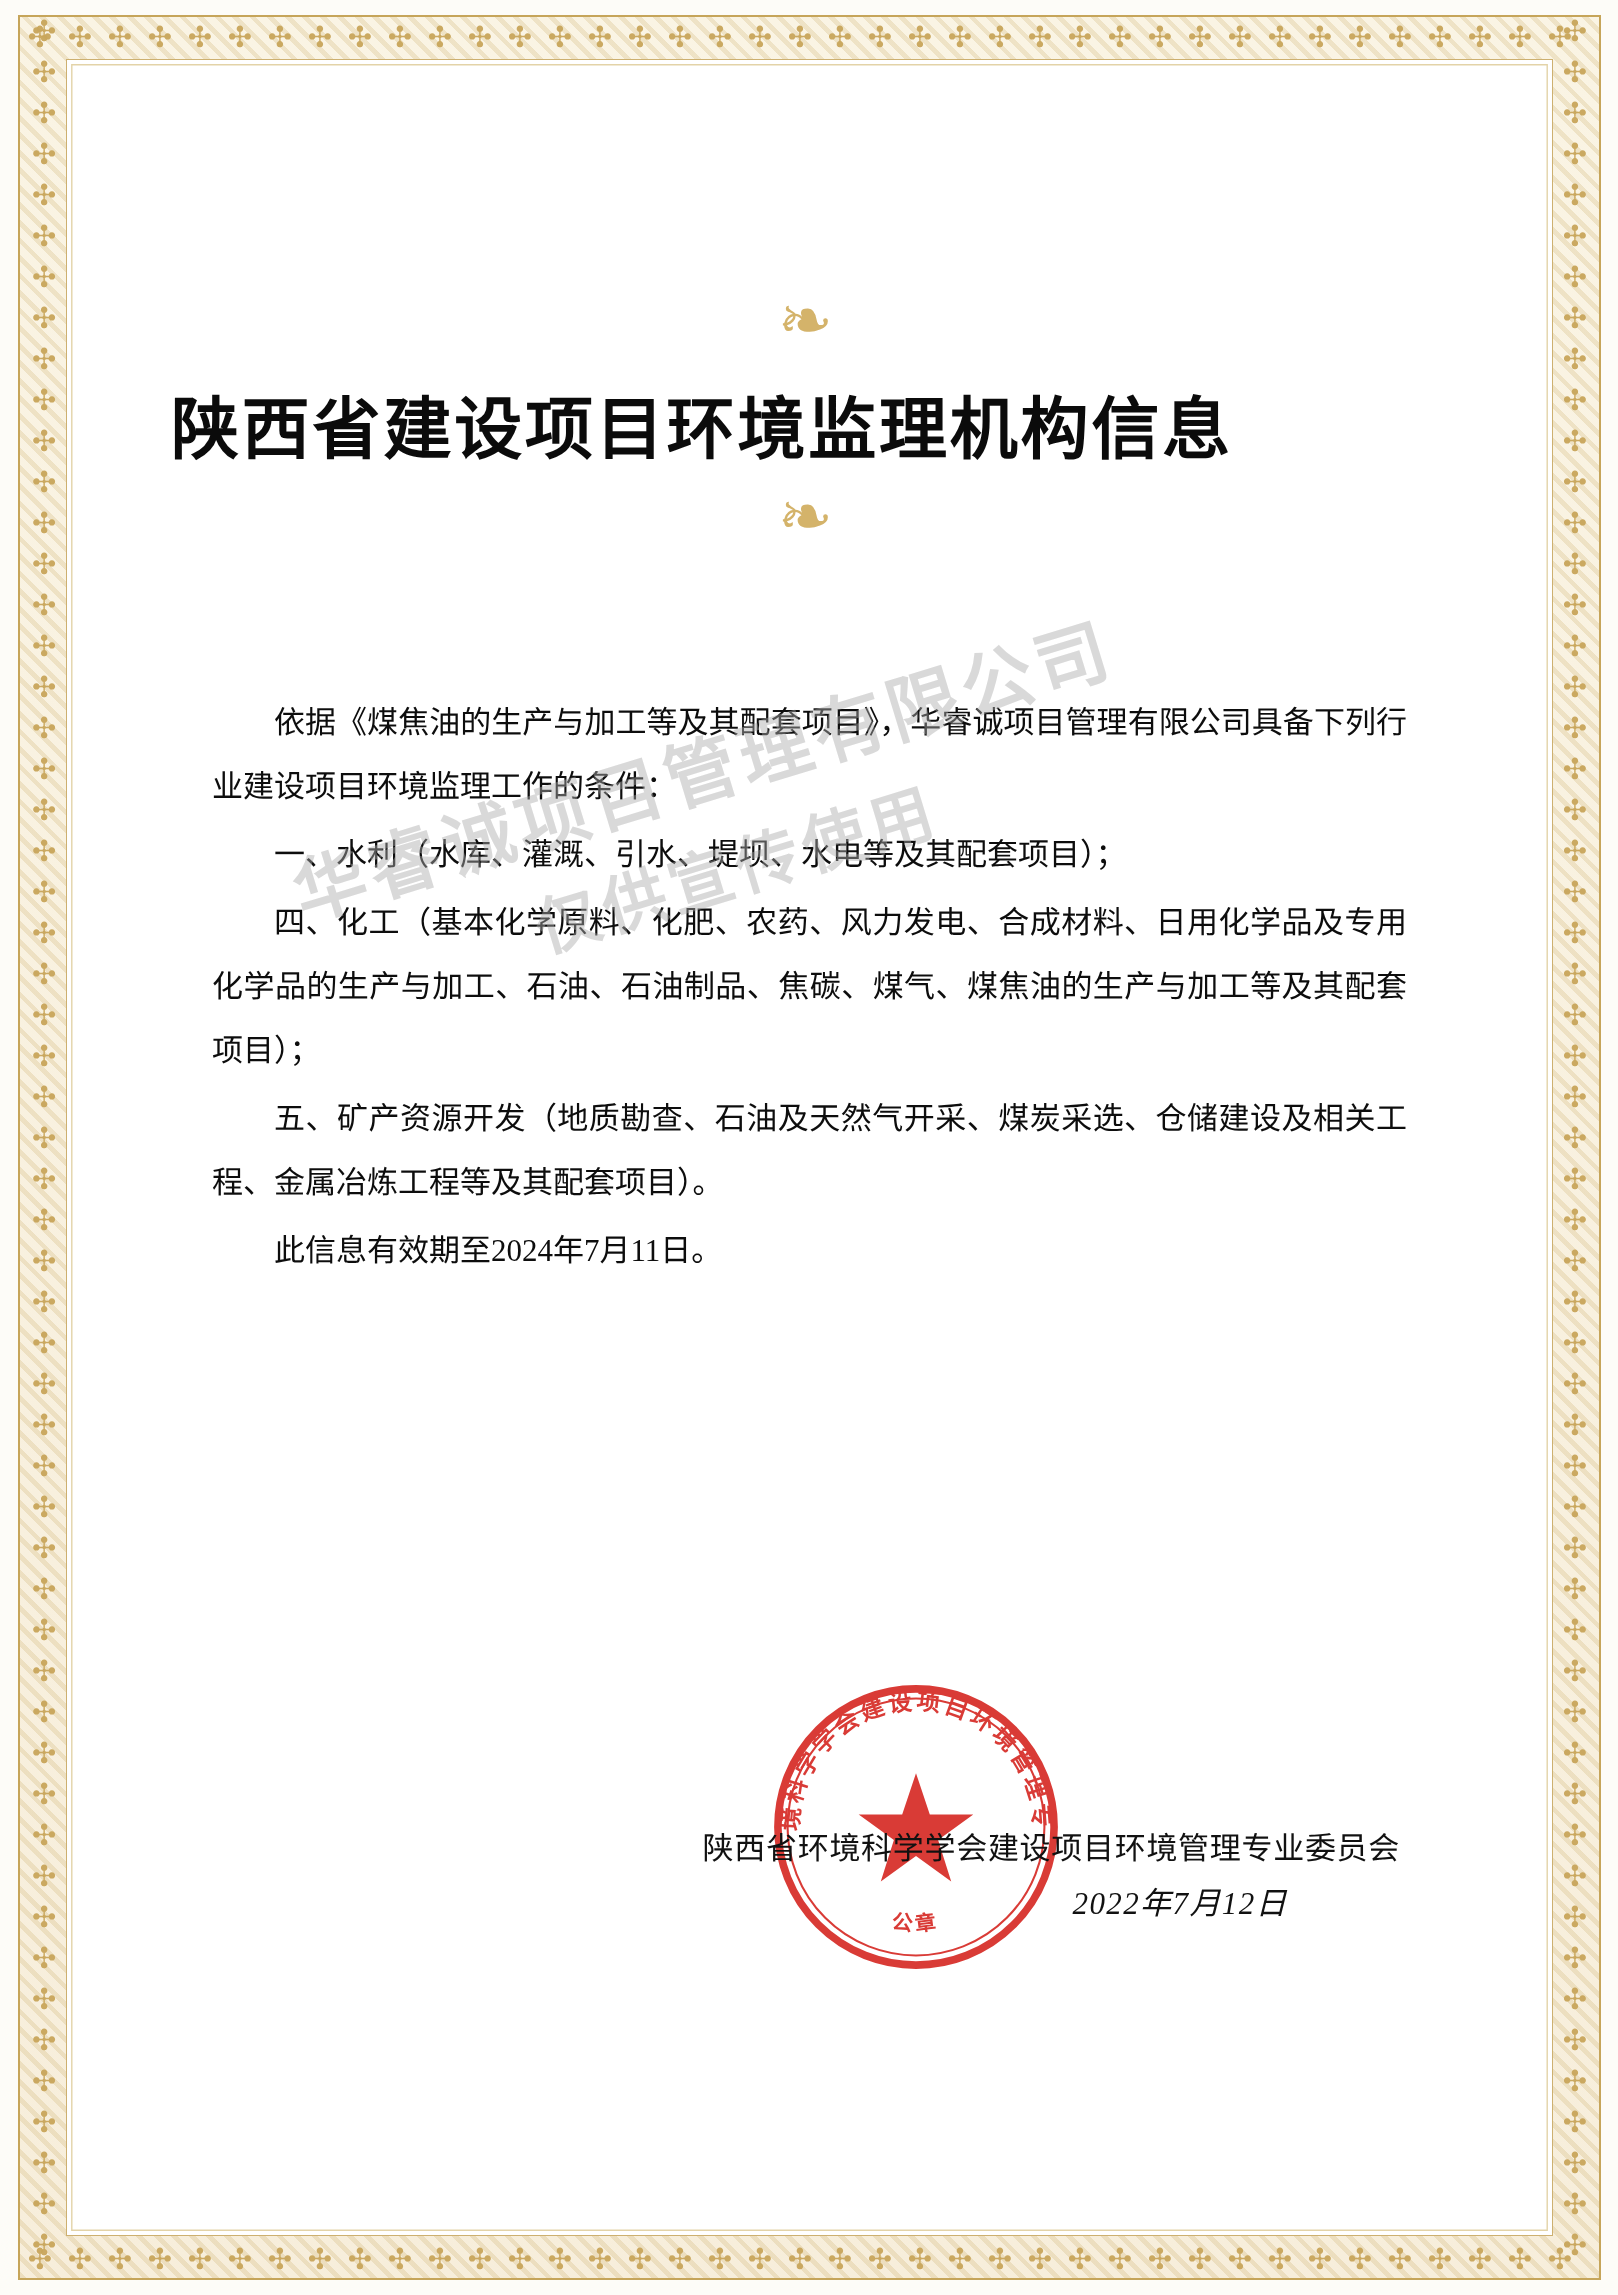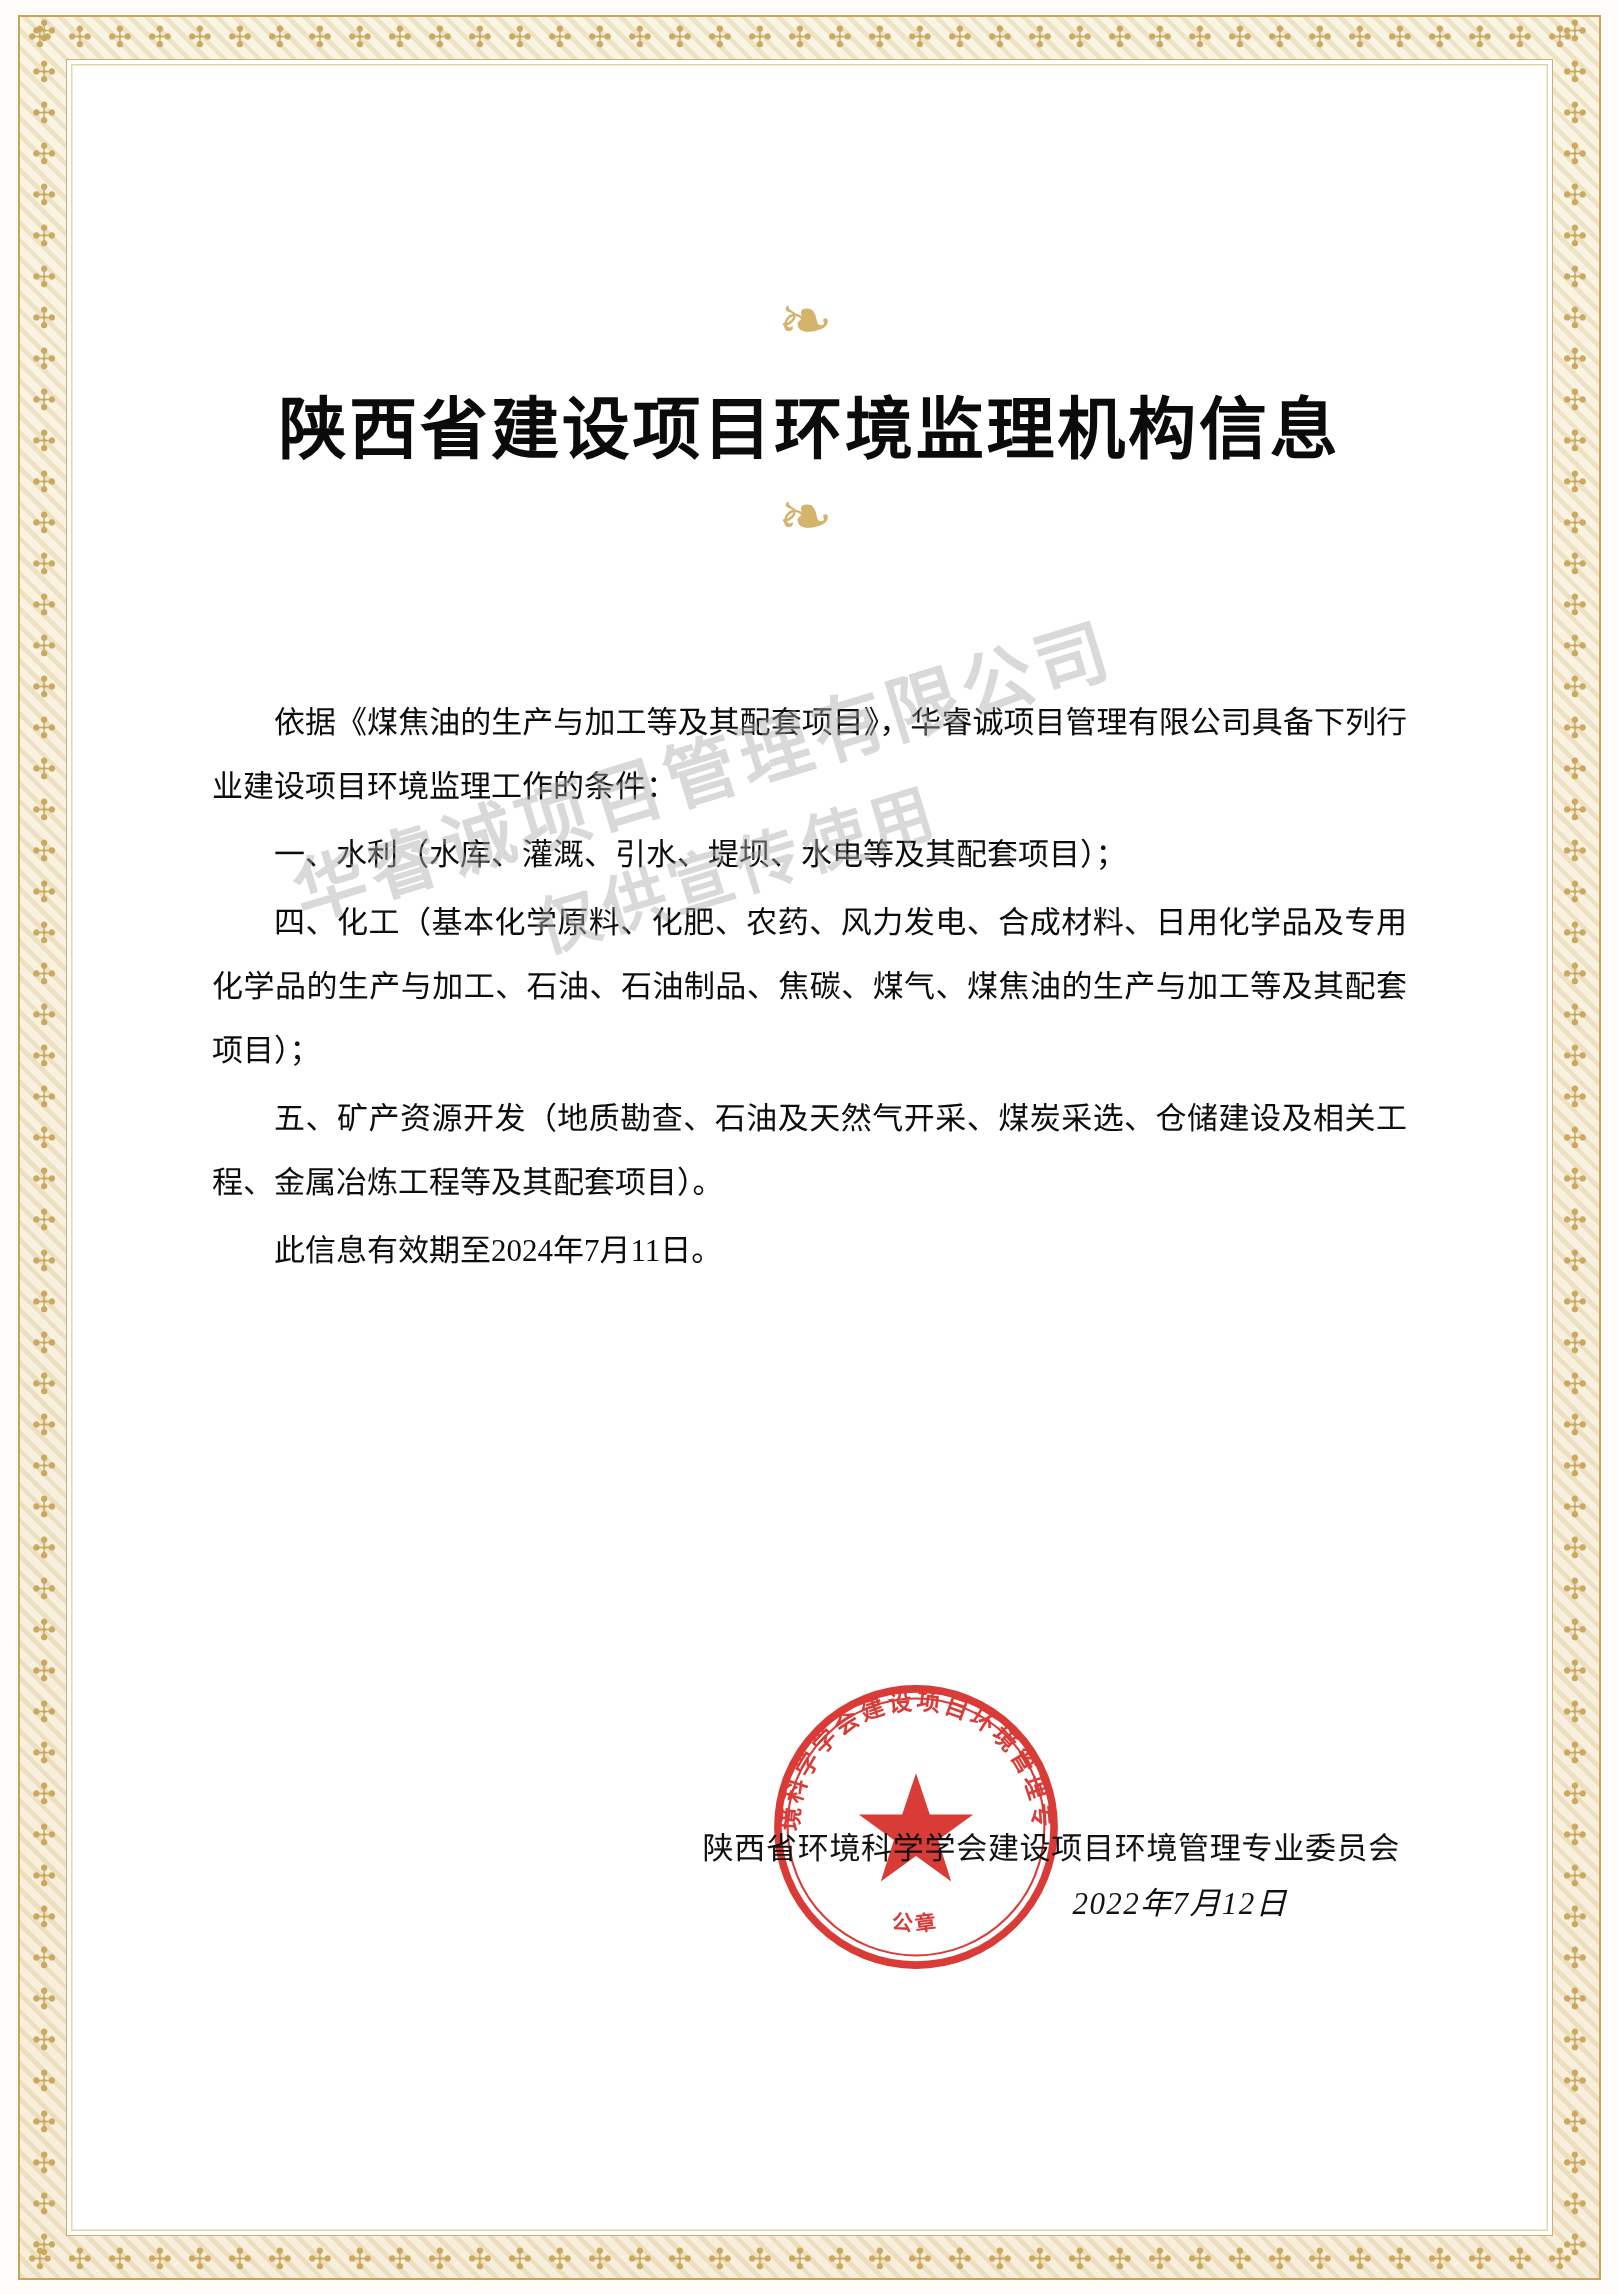--- a/index.html
+++ b/index.html
@@ -100,21 +100,21 @@
     line-height: 1;
     letter-spacing: 8.3px;
     height: 76px;
     font-family: "DejaVu Sans", sans-serif;
     user-select: none;
   }
   .flourish-top { margin-top: 131px; }
   .flourish-bottom { margin-top: 11px; }
 
   .doc-title {
-    text-align: center;
+    text-align: left;
     font-size: 68px;
     font-weight: bold;
     letter-spacing: 2.8px;
     color: #0b0b0b;
     font-family: "Liberation Serif", "DejaVu Serif", serif;
     margin-top: 9.7px;
     margin-bottom: 7px;
   }
 
   .body-text {

